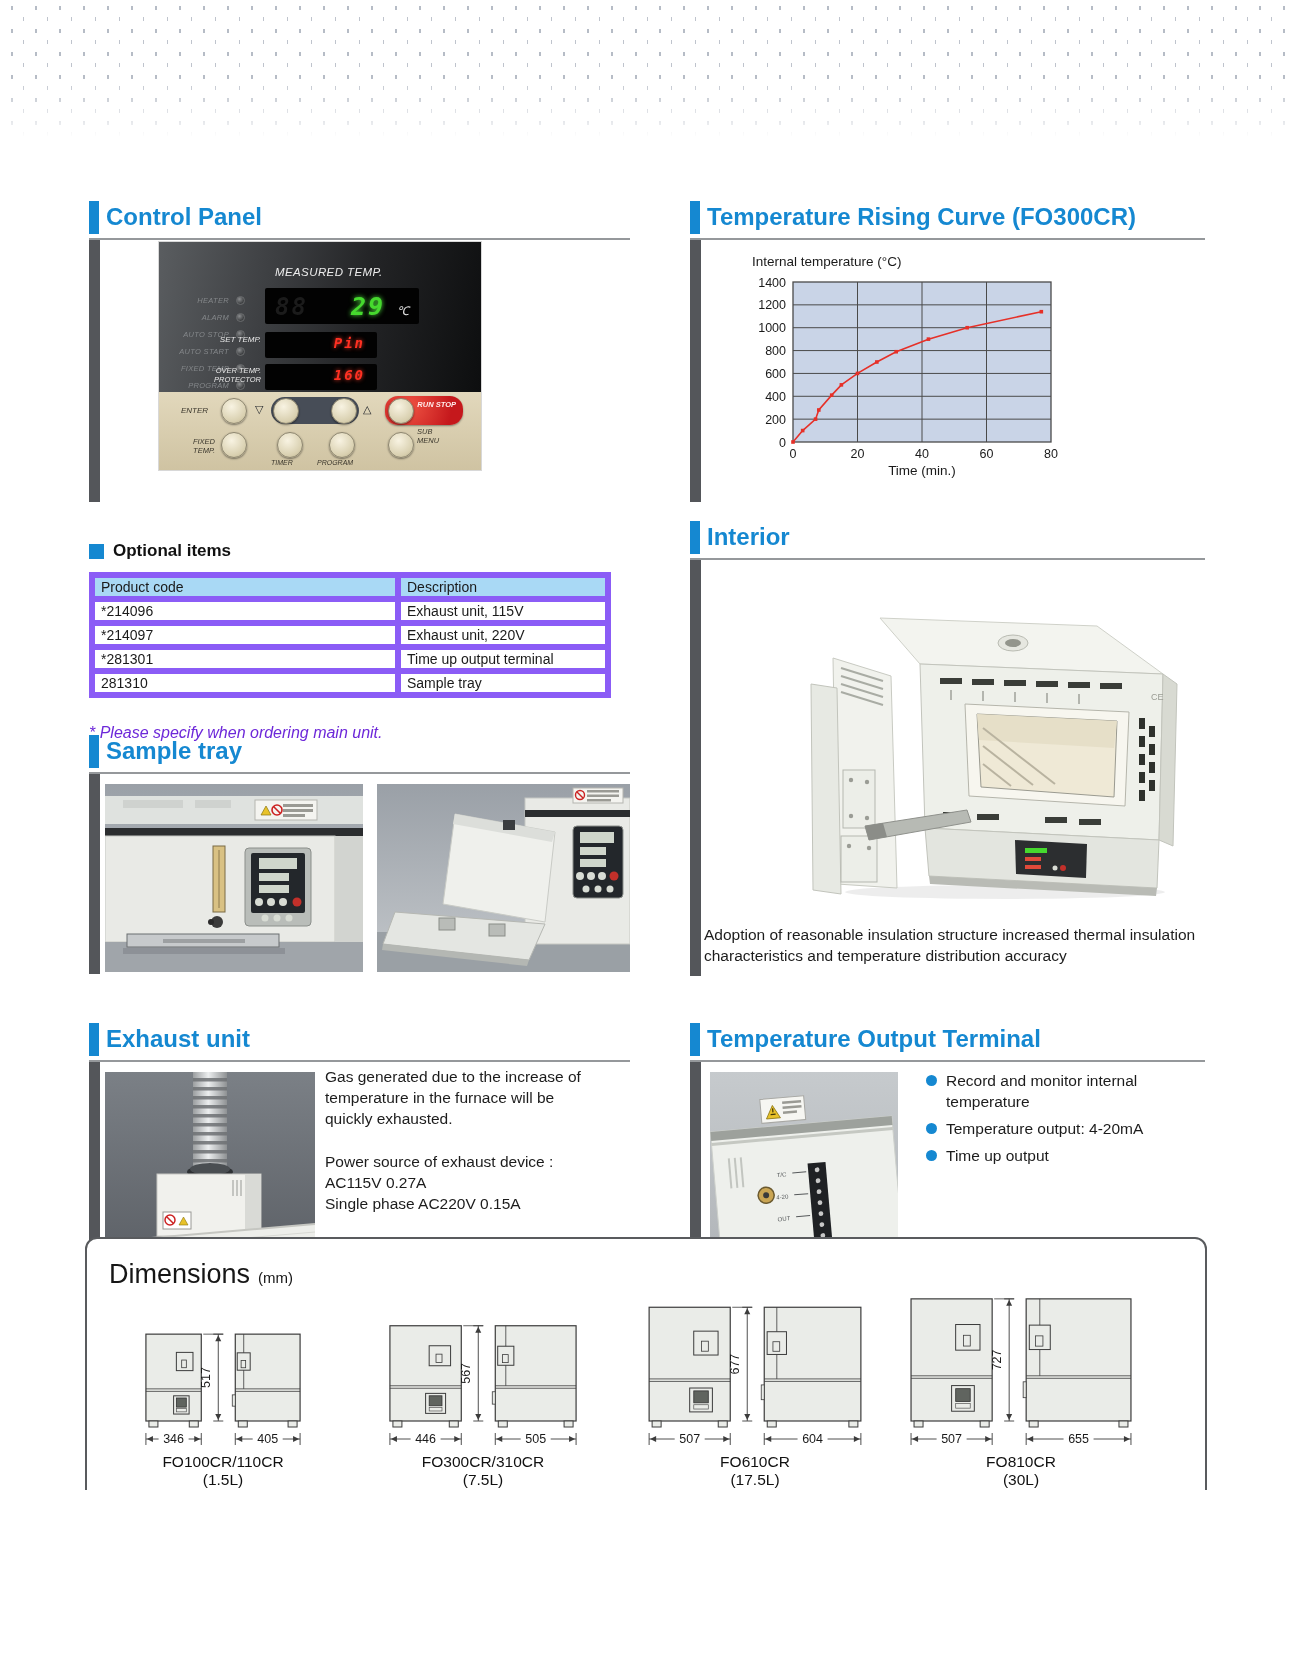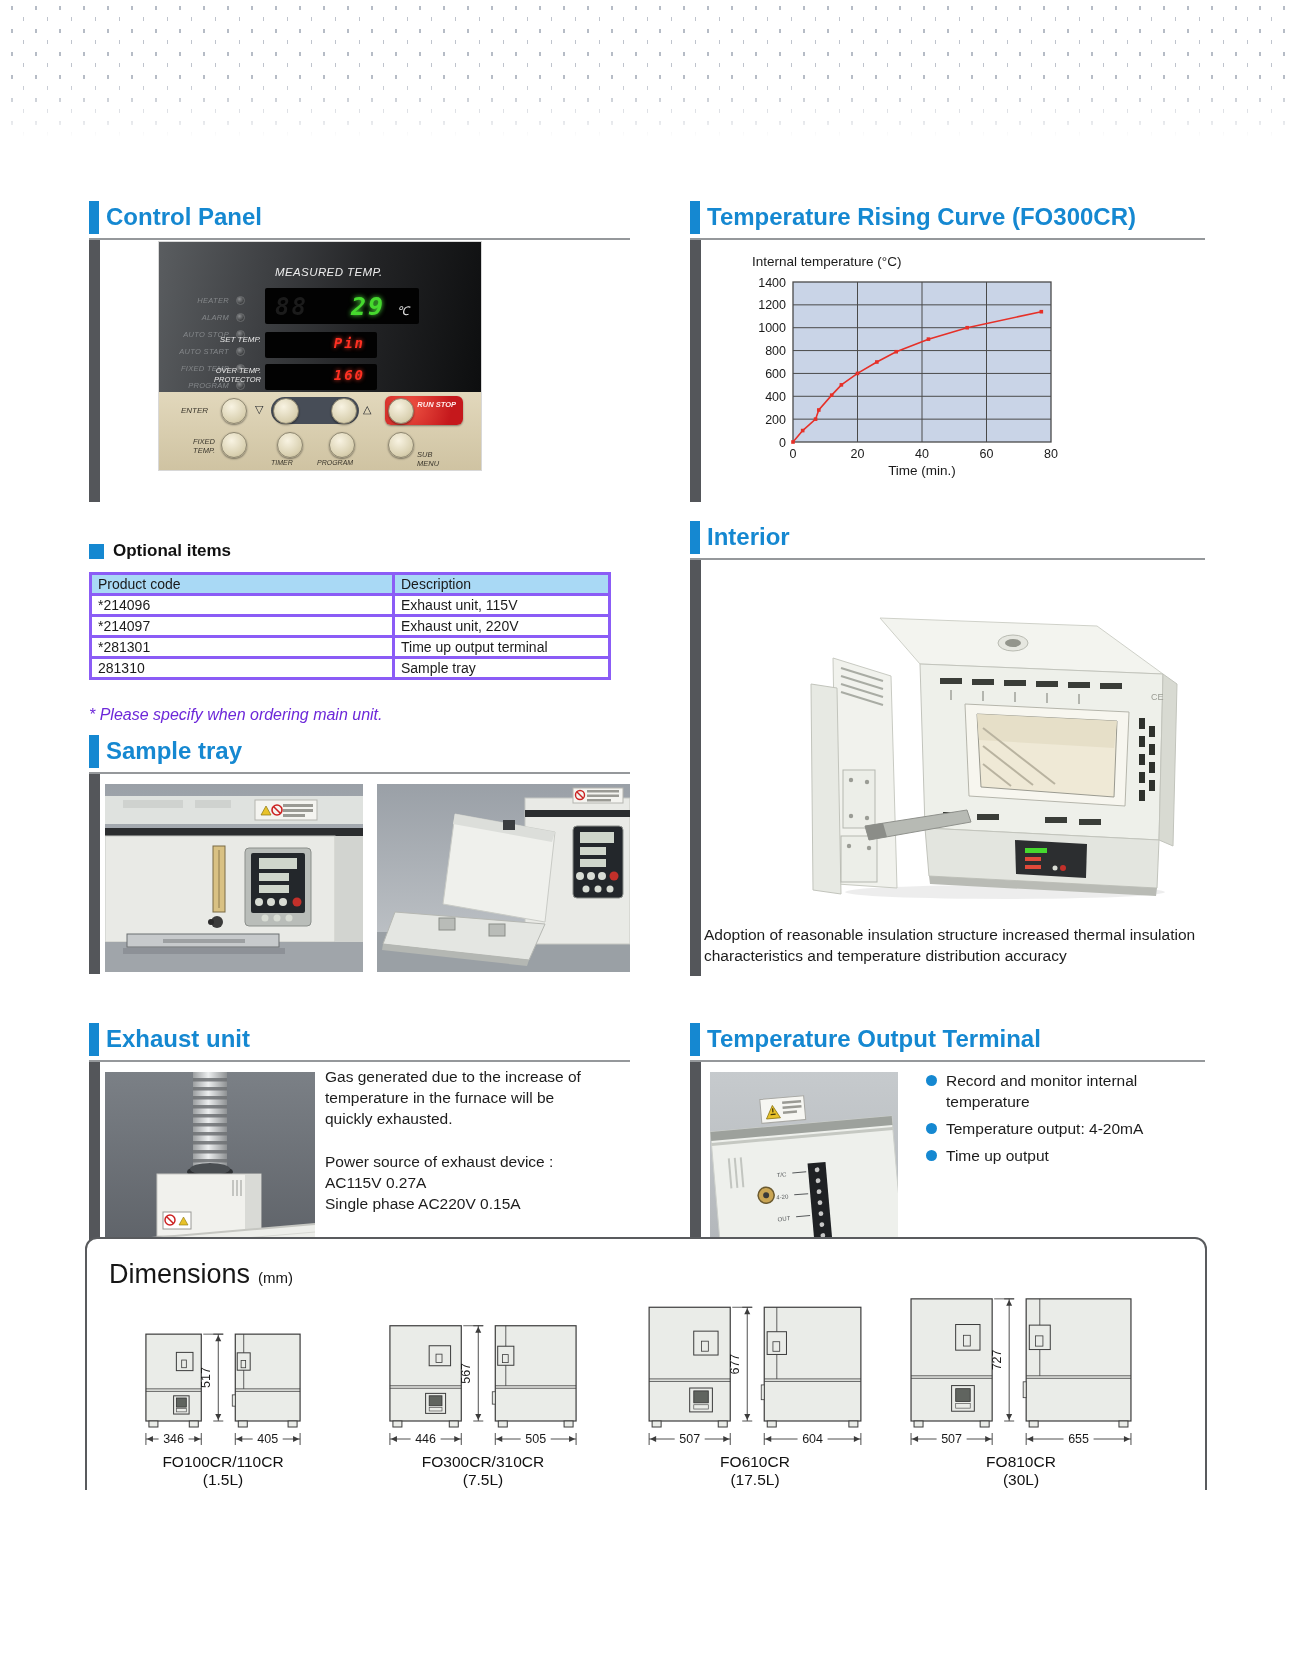--- a/index.html
+++ b/index.html
@@ -45,33 +45,33 @@
   .cp-unit{position:absolute;right:10px;bottom:5px;font-size:12px;color:#e4e4e4;font-style:italic;}
   .cp-lab{position:absolute;color:#e8e8e8;font-style:italic;text-align:right;}
   .cp-lab-set{left:56px;top:93px;width:46px;font-size:8px;line-height:9px;}
   .cp-lab-otp{left:30px;top:125px;width:72px;font-size:7.5px;line-height:8.5px;}
   .rb{position:absolute;width:24px;height:24px;border-radius:50%;
       background:radial-gradient(circle at 40% 32%,#f8f3e2,#d9d0b0 68%,#b2a885);
       border:1px solid #8d8670;box-shadow:0 1px 2px rgba(0,0,0,.45);}
   .cp-blab{position:absolute;font-size:8px;font-style:italic;color:#3a362c;}
   .cp-blab2{position:absolute;font-size:7.5px;line-height:8.5px;font-style:italic;color:#3a362c;text-align:right;}
   .cp-pill{position:absolute;left:112px;top:5px;width:88px;height:27px;border-radius:14px;background:#474d57;}
-  .cp-rpill{position:absolute;left:226px;top:4px;width:78px;height:29px;border-radius:6px;
+  .cp-rpill{position:absolute;left:226px;top:4px;width:78px;height:29px;border-radius:13px;
             background:radial-gradient(circle at 30% 35%,#ef5343,#c5181c 75%);box-shadow:0 1px 2px rgba(0,0,0,.4);}
   .cp-rs{position:absolute;right:7px;top:4px;font-size:7.5px;font-style:italic;font-weight:bold;color:#ffecec;
          text-align:center;line-height:9px;}
   .cp-rs .dotline{border-top:2px dotted #ffd2cc;margin:1px 0;}
   .tri{font-size:11px;color:#20242a;position:absolute;}
   
   #opt-block{position:absolute;left:89px;top:541px;width:541px;}
   .opt-head{display:flex;align-items:center;}
   .opt-sq{width:15px;height:15px;background:#1588d1;margin-right:9px;}
   .opt-title{font-size:17px;font-weight:bold;color:#111;}
   table.opt{border-collapse:collapse;margin-top:11px;width:522px;font-size:14px;}
-  table.opt th,table.opt td{border:3px solid #8b5cf6;padding:0 6px;height:18px;font-weight:normal;
+  table.opt th,table.opt td{border:6px solid #8b5cf6;padding:0 6px;height:18px;font-weight:normal;
                             text-align:left;white-space:nowrap;}
   table.opt th{background:#a9d9f5;}
   table.opt td:first-child,table.opt th:first-child{width:288px;}
   .opt-note{margin-top:26px;font-size:16px;font-style:italic;color:#6d28d9;}
   
   .photo{position:absolute;}
   
   .cap{position:absolute;font-size:15.5px;line-height:21px;color:#1c1c1c;}
   .ex-para{margin-bottom:22px;font-size:15.5px;line-height:21px;color:#1c1c1c;}
   .bullets{position:absolute;left:236px;top:50px;margin:0;padding:0;list-style:none;}
@@ -166,21 +166,21 @@
         </span>
         <span class="cp-blab2" style="left:18px;top:46px;width:38px;">
           <span>FIXED</span><br><span>TEMP.</span>
         </span>
         <span class="rb" style="left:62px;top:40px;"></span>
         <span class="rb" style="left:118px;top:40px;"></span>
         <span class="rb" style="left:170px;top:40px;"></span>
         <span class="rb" style="left:229px;top:40px;"></span>
         <span class="cp-blab" style="left:112px;top:67px;font-size:7px;">TIMER</span>
         <span class="cp-blab" style="left:158px;top:67px;font-size:7px;">PROGRAM</span>
-        <span class="cp-blab2" style="left:258px;top:59px;width:30px;text-align:left;">
+        <span class="cp-blab2" style="left:258px;top:36px;width:30px;text-align:left;">
           <span>SUB</span><br><span>MENU</span>
         </span>
       </div>
     </div>
   </div>
 
   <div class="sec" id="sec-curve" style="left:690px;top:198px;width:515px;">
     <div class="accent"></div>
     <h2>Temperature Rising Curve (FO300CR)</h2>
     <div class="rule"></div>

